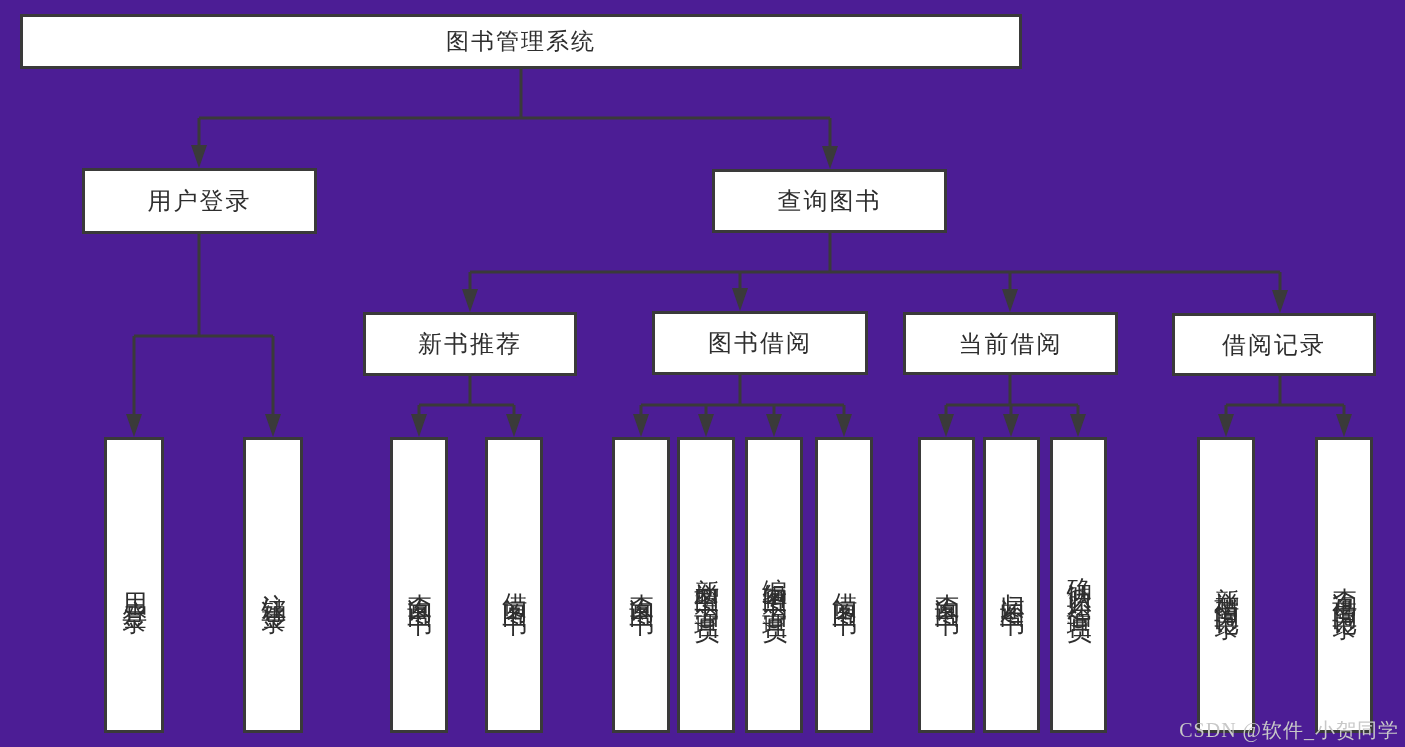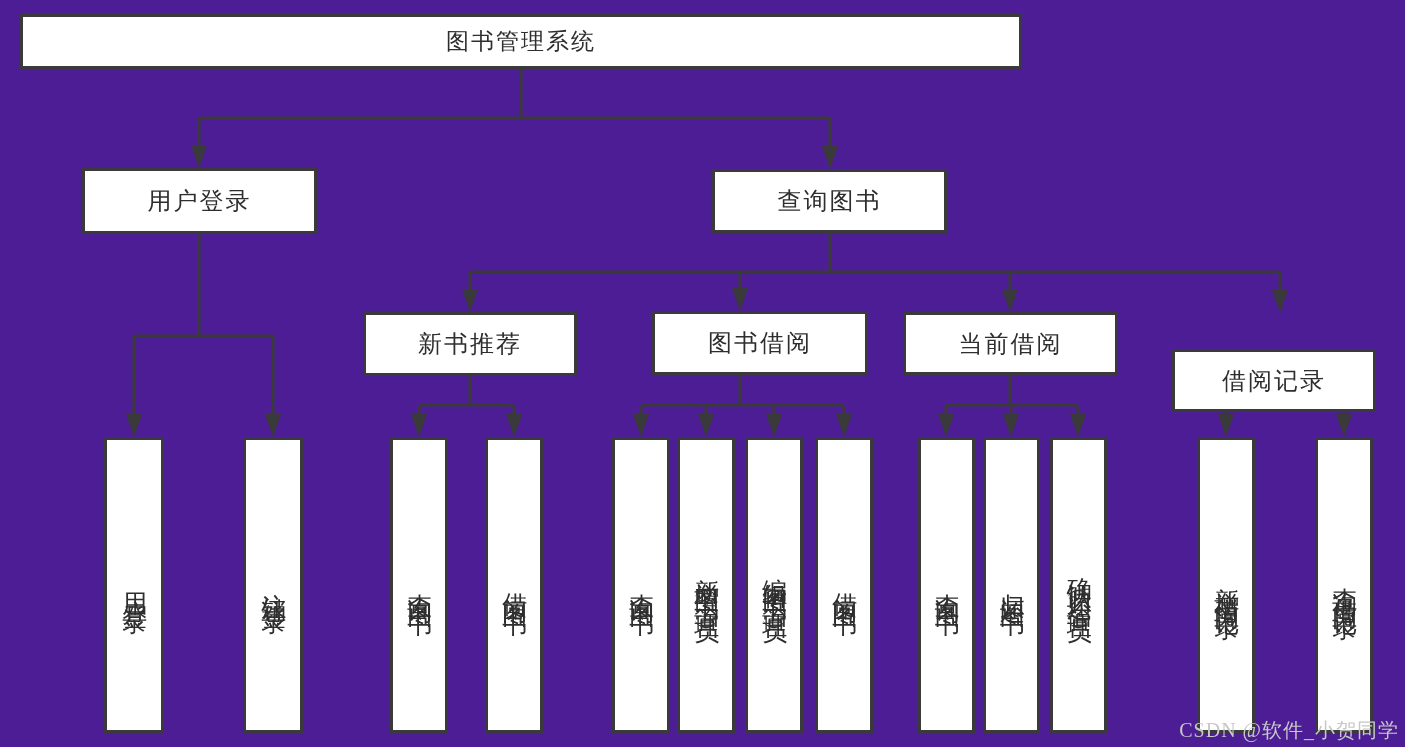--- a/index.html
+++ b/index.html
@@ -96,21 +96,21 @@
 
   <div class="node h-node" style="left:363px; top:312px; width:214px; height:64px;">
     <span>新书推荐</span>
   </div>
   <div class="node h-node" style="left:632px; top:311px; width:216px; height:64px;margin-left:20px;">
     <span>图书借阅</span>
   </div>
   <div class="node h-node" style="left:903px; top:312px; width:215px; height:63px;">
     <span>当前借阅</span>
   </div>
-  <div class="node h-node" style="left:1172px; top:313px; width:204px; height:63px;margin-top:36px;">
+  <div class="node h-node" style="left:1172px; top:313px; width:204px; height:63px;">
     <span>借阅记录</span>
   </div>
 
   <div class="node v-node" style="left:104px; top:437px; width:60px; height:296px;">
     <span class="vtext">用户登录</span>
   </div>
   <div class="node v-node" style="left:243px; top:437px; width:60px; height:296px;">
     <span class="vtext">注销登录</span>
   </div>
 

